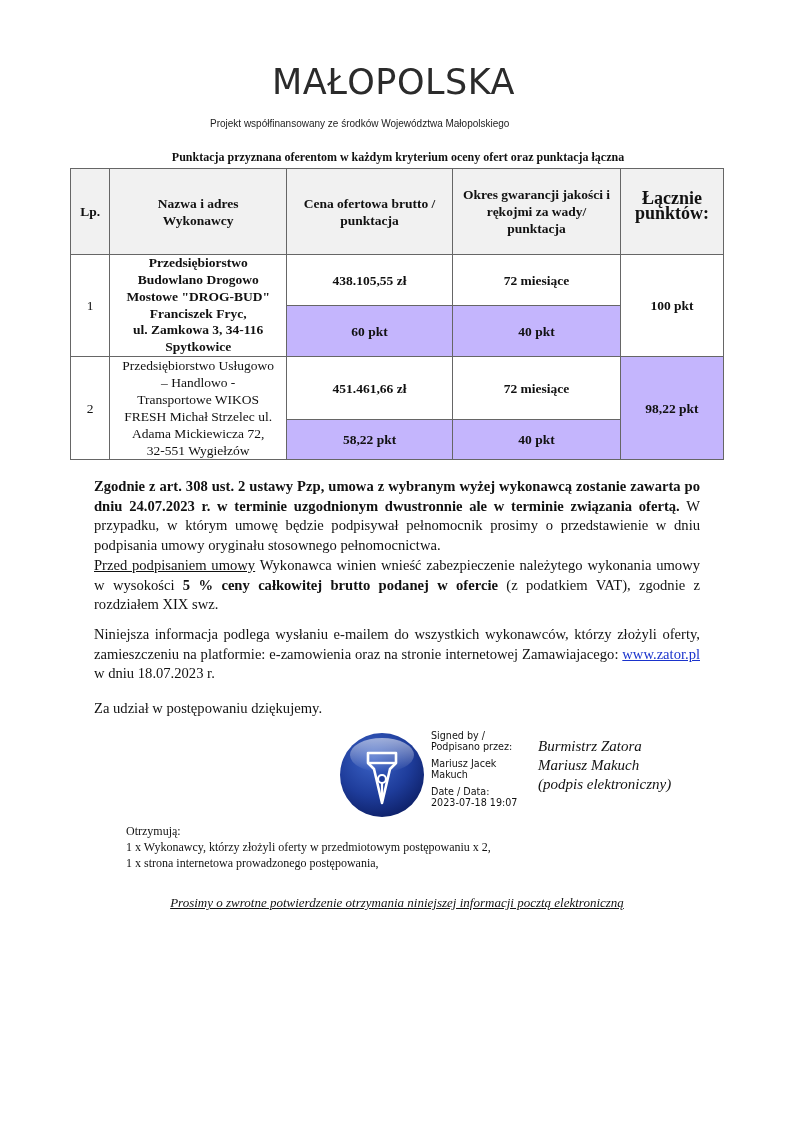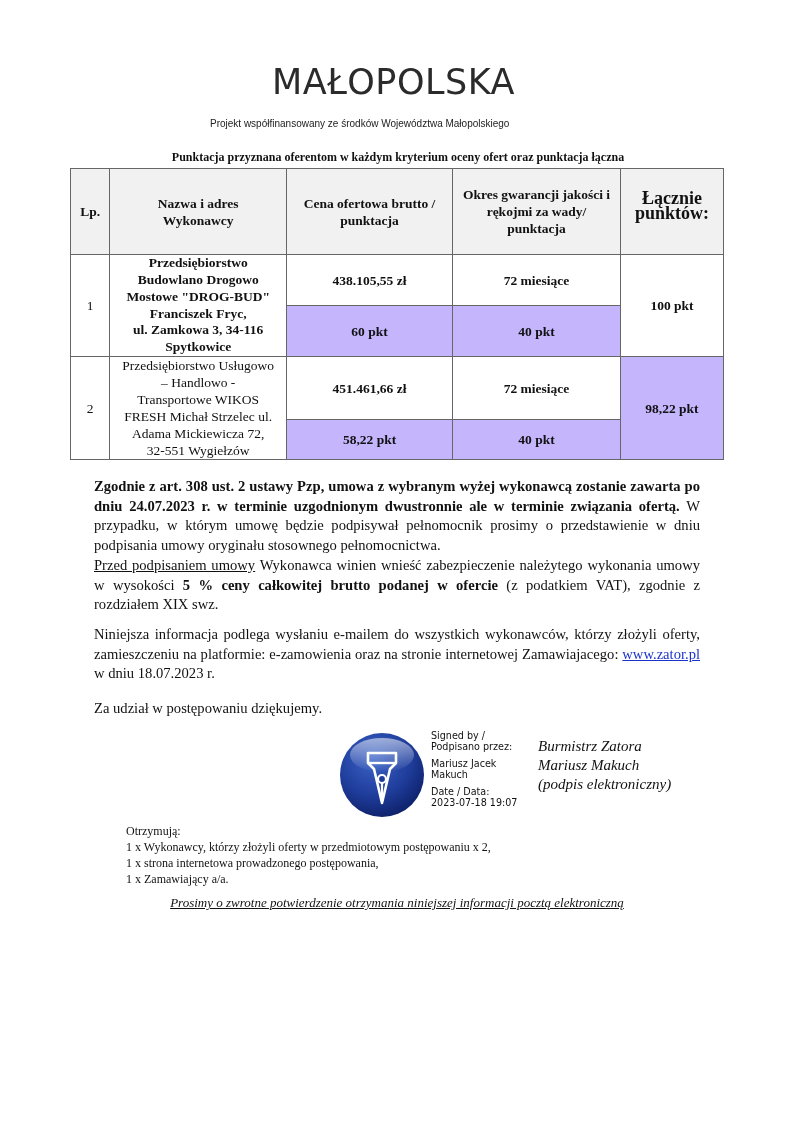--- a/index.html
+++ b/index.html
@@ -214,16 +214,15 @@
 <div class="sig-name">
   <div>Burmistrz Zatora</div>
   <div>Mariusz Makuch</div>
   <div>(podpis elektroniczny)</div>
 </div>
 
 <div class="recipients">
   <div>Otrzymują:</div>
   <div>1 x Wykonawcy, którzy złożyli oferty w przedmiotowym postępowaniu x 2,</div>
   <div>1 x strona internetowa prowadzonego postępowania,</div>
-  <div>1 x Zamawiający a/a.</div>
 </div>
 
 <div class="footer-note">Prosimy o zwrotne potwierdzenie otrzymania niniejszej informacji pocztą elektroniczną</div>
 
 </body></html>

